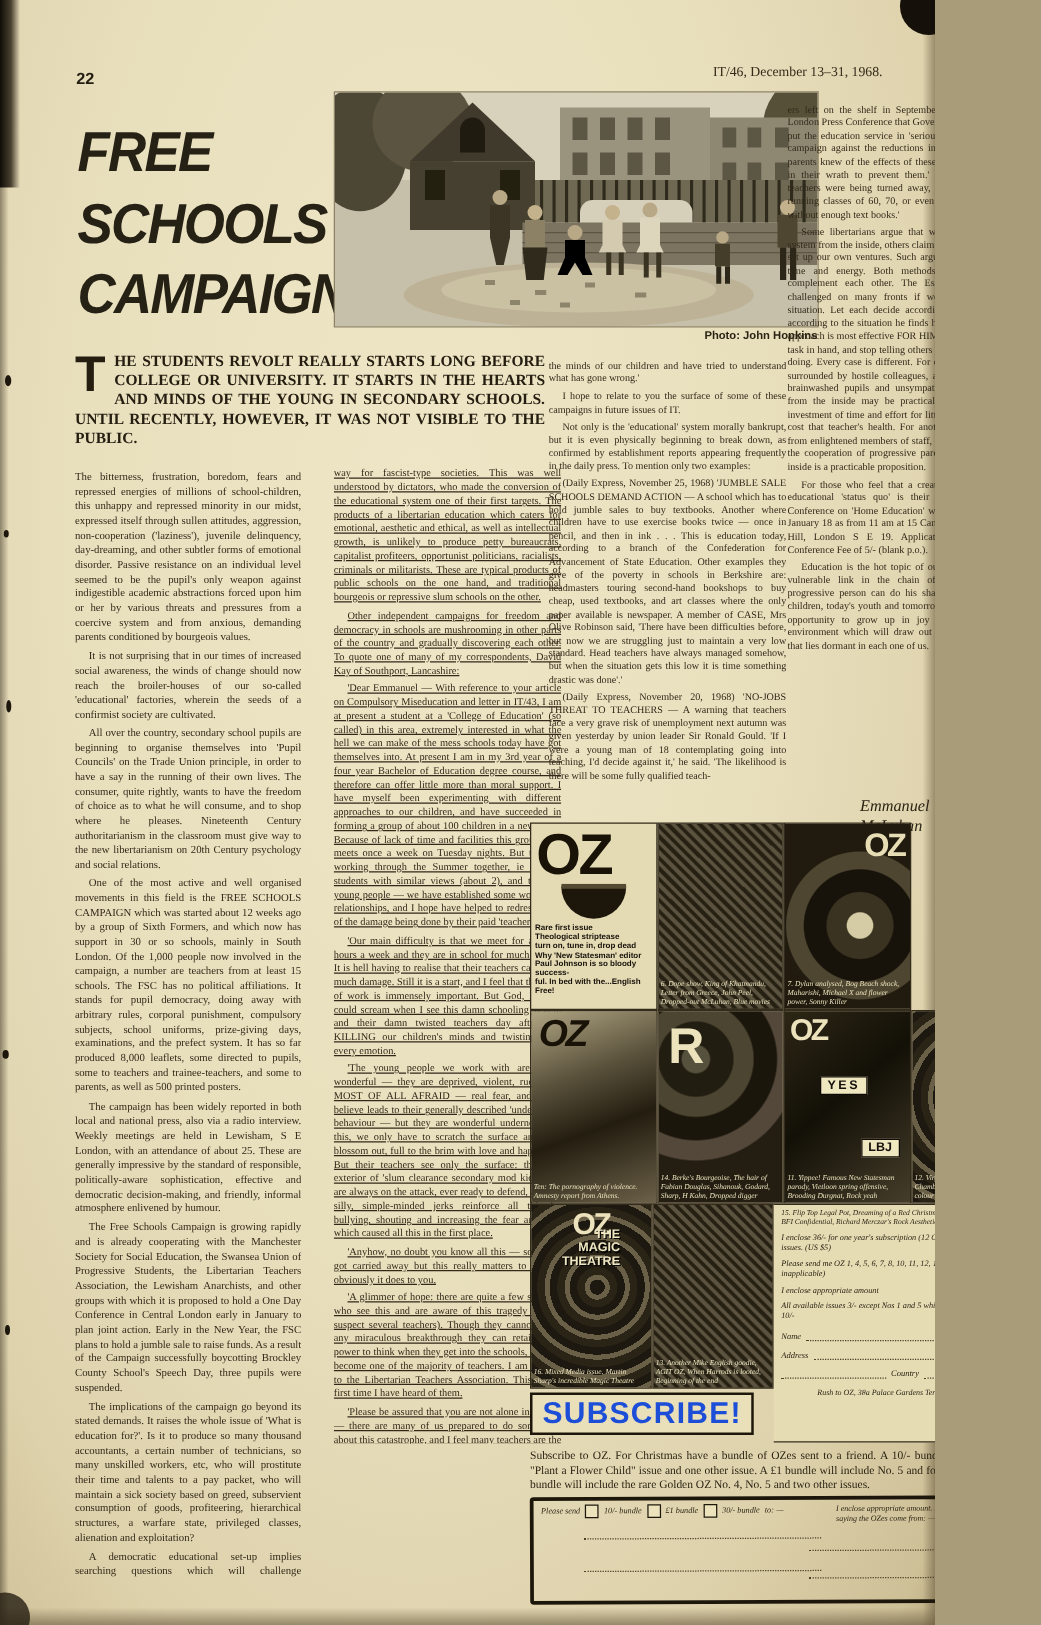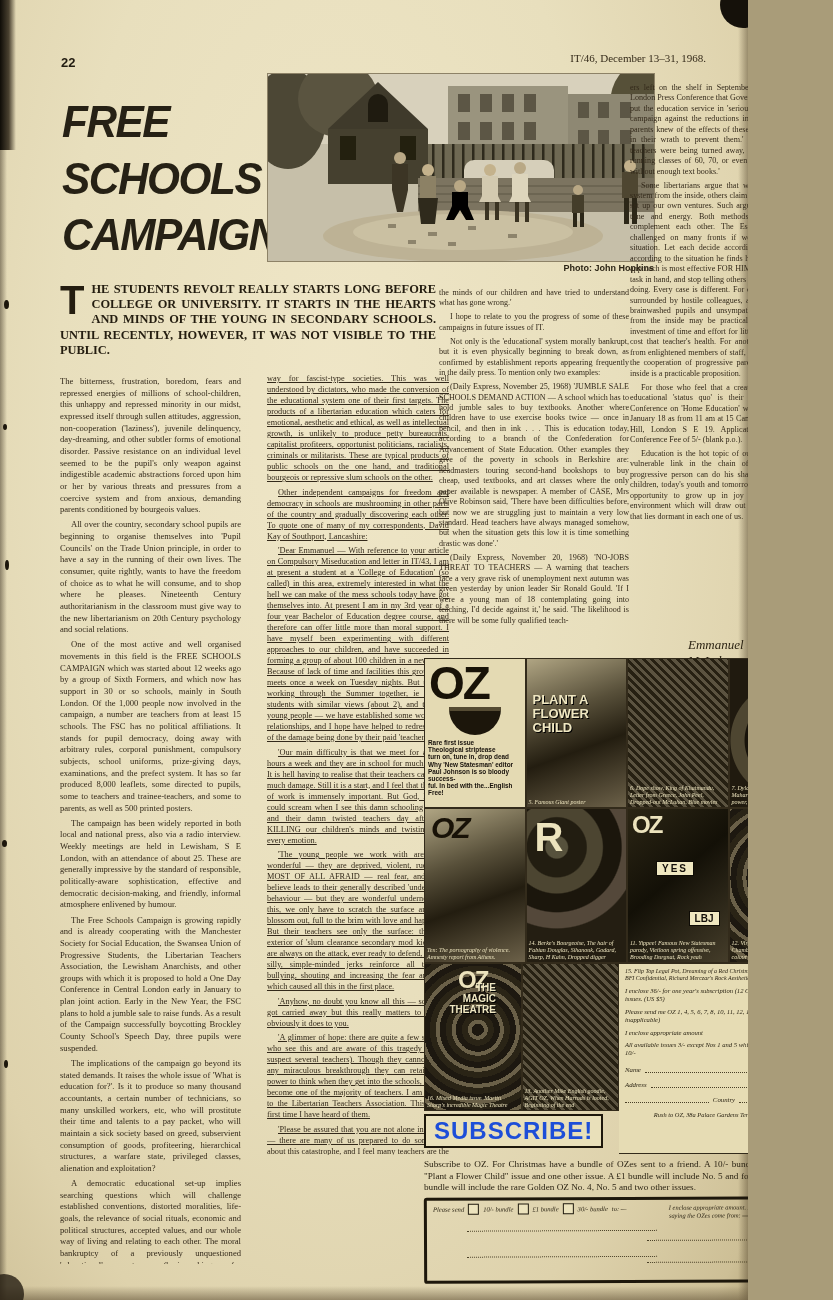--- a/index.html
+++ b/index.html
@@ -248,20 +248,21 @@
     </svg>
   </div>
   <div class="photo-caption">Photo: John Hopkins</div>
 
   <div class="standfirst">
     <span class="dropcap">T</span><span>HE STUDENTS REVOLT REALLY STARTS LONG BEFORE COLLEGE OR UNIVERSITY. IT STARTS IN THE HEARTS AND MINDS OF THE YOUNG IN SECONDARY SCHOOLS. UNTIL RECENTLY, HOWEVER, IT WAS NOT VISIBLE TO THE PUBLIC.</span>
   </div>
 
   <div class="col c1">
     <p class="cont">The bitterness, frustration, boredom, fears and repressed energies of millions of school-children, this unhappy and repressed minority in our midst, expressed itself through sullen attitudes, aggression, non-cooperation ('laziness'), juvenile delinquency, day-dreaming, and other subtler forms of emotional disorder. Passive resistance on an individual level seemed to be the pupil's only weapon against indigestible academic abstractions forced upon him or her by various threats and pressures from a coercive system and from anxious, demanding parents conditioned by bourgeois values.</p>
+    <p>It is not surprising that in our times of increased social awareness, the winds of change should now reach the broiler-houses of our so-called 'educational' factories, wherein the seeds of a confirmist society are cultivated.</p>
     <p>All over the country, secondary school pupils are beginning to organise themselves into 'Pupil Councils' on the Trade Union principle, in order to have a say in the running of their own lives. The consumer, quite rightly, wants to have the freedom of choice as to what he will consume, and to shop where he pleases. Nineteenth Century authoritarianism in the classroom must give way to the new libertarianism on 20th Century psychology and social relations.</p>
     <p>One of the most active and well organised movements in this field is the FREE SCHOOLS CAMPAIGN which was started about 12 weeks ago by a group of Sixth Formers, and which now has support in 30 or so schools, mainly in South London. Of the 1,000 people now involved in the campaign, a number are teachers from at least 15 schools. The FSC has no political affiliations. It stands for pupil democracy, doing away with arbitrary rules, corporal punishment, compulsory subjects, school uniforms, prize-giving days, examinations, and the prefect system. It has so far produced 8,000 leaflets, some directed to pupils, some to teachers and trainee-teachers, and some to parents, as well as 500 printed posters.</p>
     <p>The campaign has been widely reported in both local and national press, also via a radio interview. Weekly meetings are held in Lewisham, S E London, with an attendance of about 25. These are generally impressive by the standard of responsible, politically-aware sophistication, effective and democratic decision-making, and friendly, informal atmosphere enlivened by humour.</p>
     <p>The Free Schools Campaign is growing rapidly and is already cooperating with the Manchester Society for Social Education, the Swansea Union of Progressive Students, the Libertarian Teachers Association, the Lewisham Anarchists, and other groups with which it is proposed to hold a One Day Conference in Central London early in January to plan joint action. Early in the New Year, the FSC plans to hold a jumble sale to raise funds. As a result of the Campaign successfully boycotting Brockley County School's Speech Day, three pupils were suspended.</p>
     <p>The implications of the campaign go beyond its stated demands. It raises the whole issue of 'What is education for?'. Is it to produce so many thousand accountants, a certain number of technicians, so many unskilled workers, etc, who will prostitute their time and talents to a pay packet, who will maintain a sick society based on greed, subservient consumption of goods, profiteering, hierarchical structures, a warfare state, privileged classes, alienation and exploitation?</p>
     <p>A democratic educational set-up implies searching questions which will challenge established conventions, distorted moralities, life-goals, the relevance of social rituals, economic and political structures, accepted values, and our whole way of living and relating to each other. The moral bankruptcy of a previously unquestioned 'educational' system (brainwashing for subservience) is the cause, as well as a reflection of, a degenerate and oppressive, though disguised, social system. Authoritarian classrooms pave the</p>
   </div>
 
   <div class="col c2">
     <p class="cont">way for fascist-type societies. This was well understood by dictators, who made the conversion of the educational system one of their first targets. The products of a libertarian education which caters for emotional, aesthetic and ethical, as well as intellectual growth, is unlikely to produce petty bureaucrats, capitalist profiteers, opportunist politicians, racialists, criminals or militarists. These are typical products of public schools on the one hand, and traditional bourgeois or repressive slum schools on the other.</p>
@@ -269,21 +270,21 @@
     <p>'Dear Emmanuel — With reference to your article on Compulsory Miseducation and letter in IT/43, I am at present a student at a 'College of Education' (so called) in this area, extremely interested in what the hell we can make of the mess schools today have got themselves into. At present I am in my 3rd year of a four year Bachelor of Education degree course, and therefore can offer little more than moral support. I have myself been experimenting with different approaches to our children, and have succeeded in forming a group of about 100 children in a new town. Because of lack of time and facilities this group only meets once a week on Tuesday nights. But through working through the Summer together, ie myself, students with similar views (about 2), and the 100 young people — we have established some wonderful relationships, and I hope have helped to redress some of the damage being done by their paid 'teachers'.</p>
     <p>'Our main difficulty is that we meet for about 2 hours a week and they are in school for much longer. It is hell having to realise that their teachers can do so much damage. Still it is a start, and I feel that this type of work is immensely important. But God, I really could scream when I see this damn schooling system and their damn twisted teachers day after day KILLING our children's minds and twisting their every emotion.</p>
     <p>'The young people we work with are really wonderful — they are deprived, violent, rude, and MOST OF ALL AFRAID — real fear, and this I believe leads to their generally described 'undesirable' behaviour — but they are wonderful underneath all this, we only have to scratch the surface and they blossom out, full to the brim with love and happiness. But their teachers see only the surface: the hard exterior of 'slum clearance secondary mod kids' who are always on the attack, ever ready to defend, and the silly, simple-minded jerks reinforce all this by bullying, shouting and increasing the fear and hate which caused all this in the first place.</p>
     <p>'Anyhow, no doubt you know all this — sorry if I got carried away but this really matters to me, as obviously it does to you.</p>
     <p>'A glimmer of hope: there are quite a few students who see this and are aware of this tragedy (also I suspect several teachers). Though they cannot make any miraculous breakthrough they can retain their power to think when they get into the schools, and not become one of the majority of teachers. I am writing to the Libertarian Teachers Association. This is the first time I have heard of them.</p>
     <p>'Please be assured that you are not alone in all this — there are many of us prepared to do something about this catastrophe, and I feel many teachers are the way they are because it's the easy way out and they don't really think. A little persuasion and help I think could change them. I have only taught for 1 year before I went to College and Teaching Practices, but I am working with young people informally all the time. Amongst our 100 children, I have about 12—15 very close friends ranging from 11 years to 15 years, with whom I talk (or rather listen most of the time) very regularly. It is from these that I have gained an insight into</p>
   </div>
 
   <div class="col c3">
     <p class="cont">the minds of our children and have tried to understand what has gone wrong.'</p>
-    <p>I hope to relate to you the progress of some of these campaigns in future issues of IT.</p>
+    <p>I hope to relate to you the surface of some of these campaigns in future issues of IT.</p>
     <p>Not only is the 'educational' system morally bankrupt, but it is even physically beginning to break down, as confirmed by establishment reports appearing frequently in the daily press. To mention only two examples:</p>
     <p>(Daily Express, November 25, 1968) 'JUMBLE SALE SCHOOLS DEMAND ACTION — A school which has to hold jumble sales to buy textbooks. Another where children have to use exercise books twice — once in pencil, and then in ink . . . This is education today, according to a branch of the Confederation for Advancement of State Education. Other examples they give of the poverty in schools in Berkshire are: headmasters touring second-hand bookshops to buy cheap, used textbooks, and art classes where the only paper available is newspaper. A member of CASE, Mrs Olive Robinson said, 'There have been difficulties before, but now we are struggling just to maintain a very low standard.  Head teachers have always managed somehow, but when the situation gets this low it is time something drastic was done'.'</p>
     <p>(Daily Express, November 20, 1968) 'NO-JOBS THREAT TO TEACHERS — A warning that teachers face a very grave risk of unemployment next autumn was given yesterday by union leader Sir Ronald Gould. 'If I were a young man of 18 contemplating going into teaching, I'd decide against it,' he said. 'The likelihood is there will be some fully qualified teach-</p>
   </div>
 
   <div class="col c4">
     <p class="cont">ers left on the shelf in September.' Sir Ronald told a London Press Conference that Government economies had put the education service in 'serious danger'. He urged a campaign against the reductions in spending, saying: 'If parents knew of the effects of these cuts, they would rise in their wrath to prevent them.' Part-time and supply teachers were being turned away, leaving some schools running classes of 60, 70, or even 80 pupils. And often without enough text books.'</p>
     <p>Some libertarians argue that we should convert the system from the inside, others claim we should opt out and set up our own ventures. Such arguments are a waste of time and energy. Both methods are necessary and complement each other. The Establishment must be challenged on many fronts if we are to change the situation. Let each decide according to his lights, and according to the situation he finds himself in, as to which approach is most effective FOR HIM. Let's get on with the task in hand, and stop telling others what THEY should be doing. Every case is different. For one libertarian teacher surrounded by hostile colleagues, an authoritarian Head, brainwashed pupils and unsympathetic parents, change from the inside may be practically impossible, a bad investment of time and effort for little result, which might cost that teacher's health. For another, who has support from enlightened members of staff, responsive pupils, and the cooperation of progressive parents, change from the inside is a practicable proposition.</p>
     <p>For those who feel that a creative alternative to the educational 'status quo' is their answer, a One Day Conference on 'Home Education' will be held on Sunday January 18 as from 11 am at 15 Camden Hill Road, Gipsy Hill, London S E 19. Applications to include the Conference Fee of 5/- (blank p.o.).</p>
     <p>Education is the hot topic of our times and the most vulnerable link in the chain of the system. Every progressive person can do his share to ensure that our children, today's youth and tomorrow's citizens, get every opportunity to grow up in joy and freedom, in an environment which will draw out the creative potential that lies dormant in each one of us.</p>
@@ -295,26 +296,20 @@
     <div class="oz-grid r1">
       <div class="oz-cell art-light">
         <div class="oz-logo oz-biglogo">OZ</div>
         <div class="melon"></div>
         <div class="cover-textblock">Rare first issue
 Theological striptease
 turn on, tune in, drop dead
 Why 'New Statesman' editor
 Paul Johnson is so bloody success-
 ful. In bed with the...English Free!</div>
-      </div>
-      <div class="oz-cell art-photoish">
-        <div class="art-word">PLANT A
-FLOWER
-CHILD</div>
-        <div class="oz-caption" style="color:#ece3bd;">5. Famous Giant poster</div>
       </div>
       <div class="oz-cell art-halftone">
         <div class="oz-caption" style="color:#ece3bd;">6. Dope show, King of Khatmandu, Letter from Greece, John Peel, Dropped-out McLuhan, Blue movies</div>
       </div>
       <div class="oz-cell art-face">
         <div class="oz-logo oz-midlogo">OZ</div>
         <div class="oz-caption" style="color:#ece3bd;">7. Dylan analysed, Bog Beach shock, Maharishi, Michael X and flower power, Sonny Killer</div>
       </div>
     </div>
     <div class="oz-grid r2">

